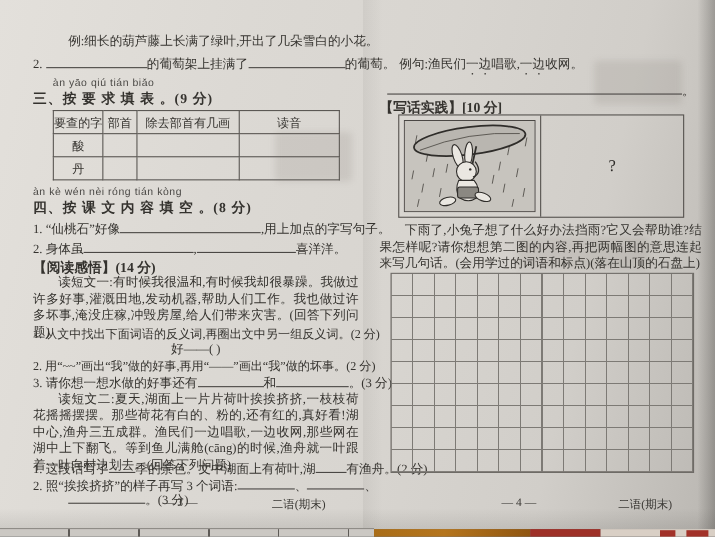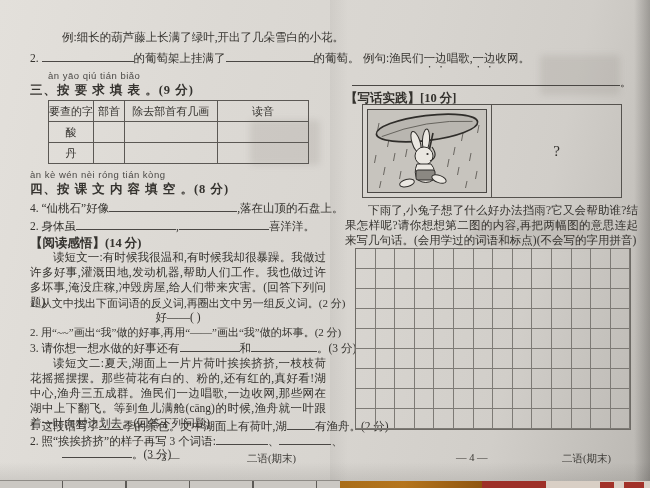--- a/index.html
+++ b/index.html
@@ -100,21 +100,21 @@
       <td></td>
       <td></td>
     </tr>
   </tbody>
     </table>
 
   <div class="t pinyin" style="left:30px;top:169px;">àn kè wén nèi róng tián kòng</div>
   <div class="t sec" style="left:30px;top:181px;">四、按 课 文 内 容 填 空 。(8 分)</div>
 
   <div class="t" style="left:30px;top:200px;">
-    <span>4. “仙桃石”好像</span><span class="bl" style="width:128px;"></span><span>,落在山顶的石盘上。</span>
+    <span>1. “仙桃石”好像</span><span class="bl" style="width:128px;"></span><span>,用上加点的字写句子。</span>
   </div>
   <div class="t" style="left:30px;top:218px;">
     <span>2. 身体虽</span><span class="bl" style="width:100px;"></span><span>,</span><span class="bl" style="width:90px;"></span><span>喜洋洋。</span>
   </div>
 
   <div class="t sec" style="left:30px;top:235px;letter-spacing:0;">【阅读感悟】(14 分)</div>
 
   <div class="para" style="left:30px;top:250px;width:296px;">读短文一:有时候我很温和,有时候我却很暴躁。我做过许多好事,灌溉田地,发动机器,帮助人们工作。我也做过许多坏事,淹没庄稼,冲毁房屋,给人们带来灾害。(回答下列问题)</div>
 
   <div class="t" style="left:30px;top:296px;font-size:11px;">1. 从文中找出下面词语的反义词,再圈出文中另一组反义词。(2 分)</div>
@@ -184,21 +184,21 @@
         <rect x="49" y="61" width="19" height="10" rx="2" fill="#8b8882" stroke="#2f2d2a"></rect>
         <ellipse cx="40" cy="74" rx="7.5" ry="3.6" transform="rotate(-14 40 74)" fill="#eae7e1" stroke="#2f2d2a"></ellipse>
         <ellipse cx="72" cy="70" rx="7.5" ry="3.6" transform="rotate(20 72 70)" fill="#eae7e1" stroke="#2f2d2a"></ellipse>
       </svg>
     </div>
     <div class="panel2">
       <span>?</span>
     </div>
   </div>
 
-  <div class="para" style="left:345px;top:203px;width:293px;font-size:11.5px;">下雨了,小兔子想了什么好办法挡雨?它又会帮助谁?结果怎样呢?请你想想第二图的内容,再把两幅图的意思连起来写几句话。(会用学过的词语和标点)(不会写的字用拼音)</div>
+  <div class="para" style="left:345px;top:203px;width:293px;font-size:11.5px;">下雨了,小兔子想了什么好办法挡雨?它又会帮助谁?结果怎样呢?请你想想第二图的内容,再把两幅图的意思连起来写几句话。(会用学过的词语和标点)(落在山顶的石盘上)</div>
 
   <div class="wgrid"></div>
 
   <div class="footer" style="left:456px;top:452px;">— 4 —</div>
   <div class="footer" style="left:562px;top:452px;">二语(期末)</div>
 
   <div class="strip strip-gridpaper"></div>
   <div class="strip strip-orange"></div>
   <div class="strip strip-red"></div>
   <div class="strip strip-white"></div>

